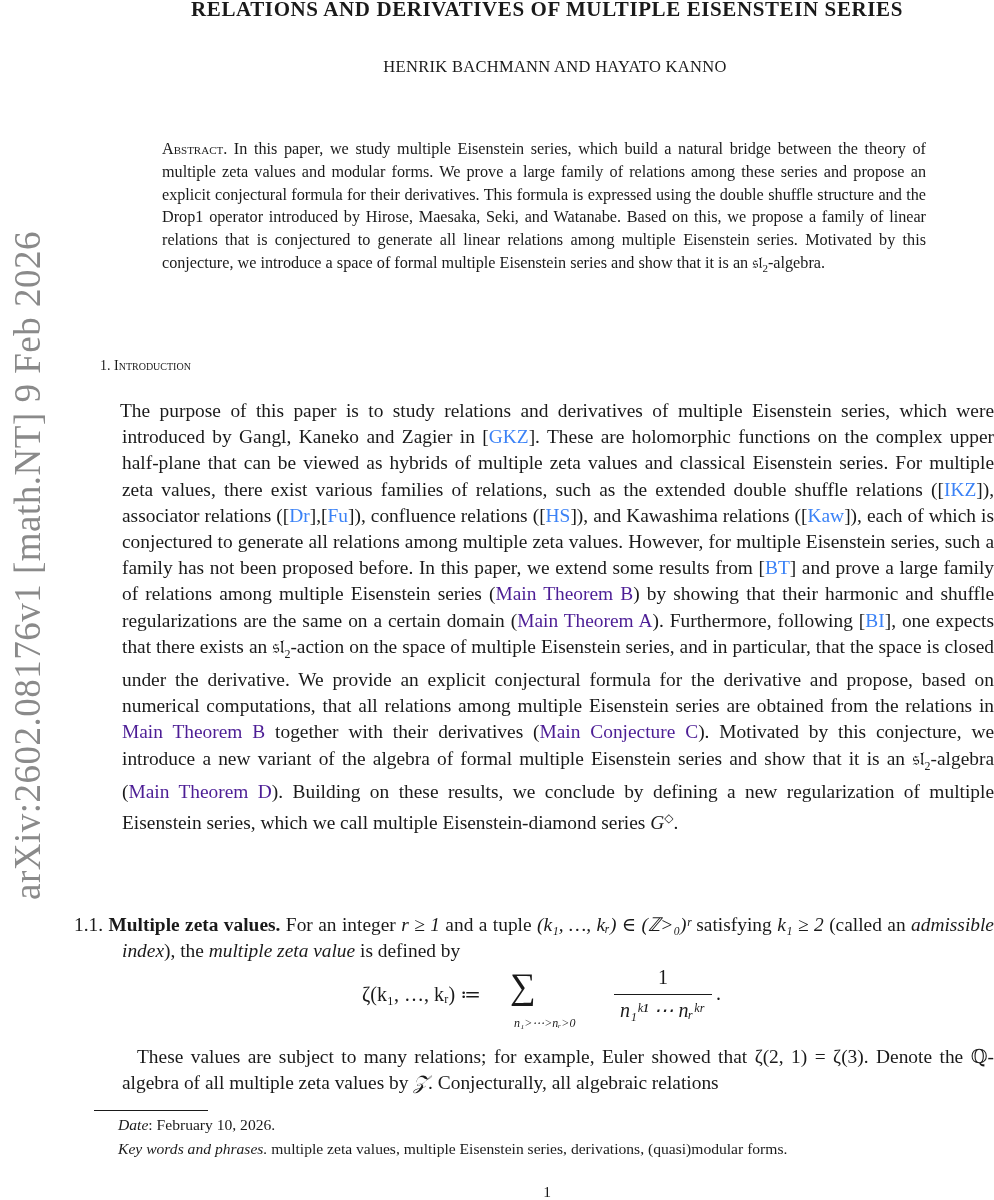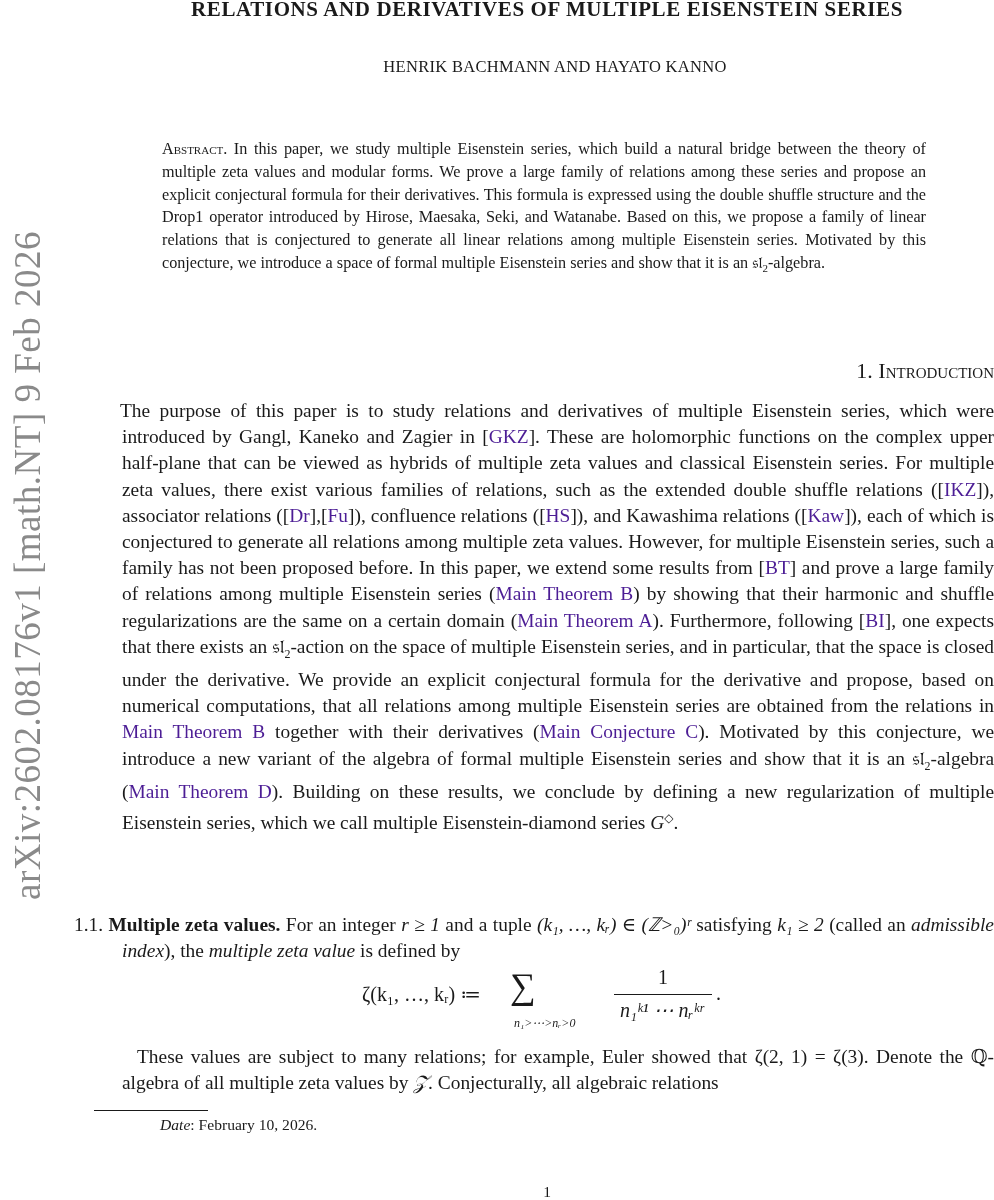--- a/index.html
+++ b/index.html
@@ -19,30 +19,30 @@
   .authors {
     position: absolute; left: 108px; width: 894px; top: 57px; text-align: center;
     font-size: 16.5px; letter-spacing: 0.3px;
   }
   .abstract {
     position: absolute; left: 162px; width: 764px; top: 108px;
     font-size: 16.2px; line-height: 22.8px; text-align: justify; margin-top: 30px;
   }
   .sc { font-variant: small-caps; }
   .section-heading {
-    position: absolute; left: 100px; width: 894px; top: 358px; text-align: right;
-    font-size: 22px;
+    position: absolute; left: 100px; width: 894px; top: 358px; text-align: left;
+    font-size: 14px;
   }
   .body-text {
     position: absolute; left: 122px; width: 872px;
     font-size: 19.4px; line-height: 26.2px; text-align: justify;
   }
   .p1 { top: 398px; }
   .subsec { top: 912px; }
-  .link-blue { color: #4c1d95; }
+  .link-blue { color: #3b82f6; }
   .link-green { color: #4c1d95; }
   .math-italic { font-style: italic; }
   .formula {
     position: absolute; left: 362px; top: 968px; width: 380px; height: 70px;
     font-size: 20px;
   }
   .f-lhs { position: absolute; left: 0; top: 14px; }
   .f-sum { position: absolute; left: 148px; top: 0px; font-size: 36px; line-height: 36px; }
   .f-sub { position: absolute; left: 152px; top: 48px; font-size: 12px; font-style: italic; }
   .f-num { position: absolute; left: 296px; top: -2px; font-size: 20px; }
@@ -50,21 +50,21 @@
   .f-den { position: absolute; left: 258px; top: 30px; font-size: 20px; font-style: italic; }
   .f-dot { position: absolute; left: 354px; top: 14px; }
   .after-formula { top: 1044px; }
   .footrule {
     position: absolute; left: 94px; top: 1110px; width: 114px; height: 1px; background: #1a1a1a;
   }
   .footnotes {
     position: absolute; left: 118px; top: 1113px; width: 876px;
     font-size: 15.6px; line-height: 23.5px;
   }
-  .footnotes div { white-space: nowrap; margin-left: 42px; }
+  .footnotes div { white-space: nowrap; }
   .page-number {
     position: absolute; left: 100px; width: 894px; top: 1183px; text-align: center; font-size: 15.5px;
   }
   .left-indent { margin-left: -24px; }
 </style>
 </head>
 <body>
 
 <div class="arxiv-stamp">arXiv:2602.08176v1  [math.NT]  9 Feb 2026</div>
 
@@ -87,15 +87,16 @@
   <span class="f-bar"></span>
   <span class="f-den">n₁ᵏ¹ ⋯ nᵣᵏʳ</span>
   <span class="f-dot">.</span>
 </div>
 
 <div class="body-text after-formula" style="left:122px;"><span style="margin-left:15px">These values are subject to many relations; for example, Euler showed that ζ(2, 1) = ζ(3). Denote the ℚ-algebra of all multiple zeta values by </span><span class="math-italic">𝒵</span><span>. Conjecturally, all algebraic relations</span></div>
 
 <div class="footrule"></div>
 <div class="footnotes">
   <div><i>Date</i><span>: February 10, 2026.</span></div>
+  <div><i>Key words and phrases.</i><span> multiple zeta values, multiple Eisenstein series, derivations, (quasi)modular forms.</span></div>
 </div>
 
 <div class="page-number">1</div>
 
 </body></html>

